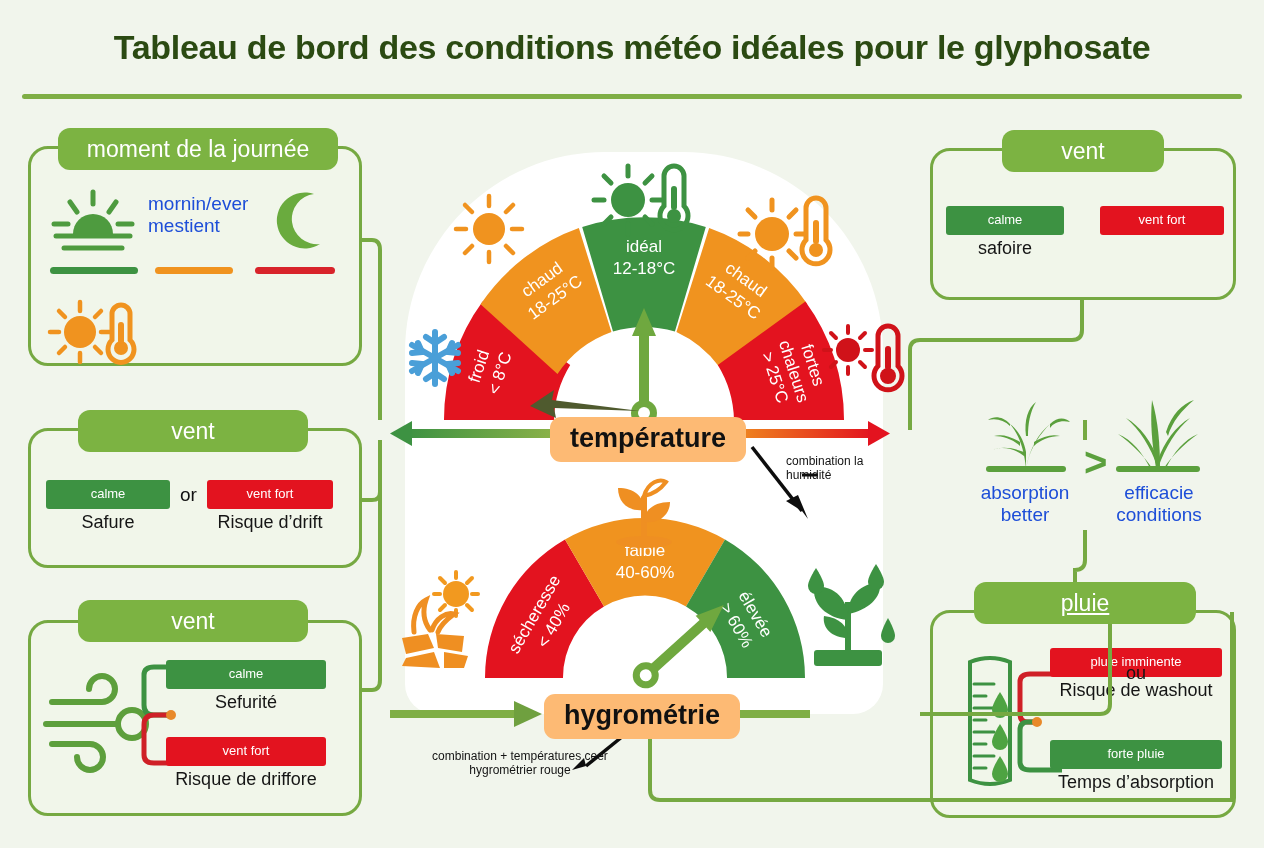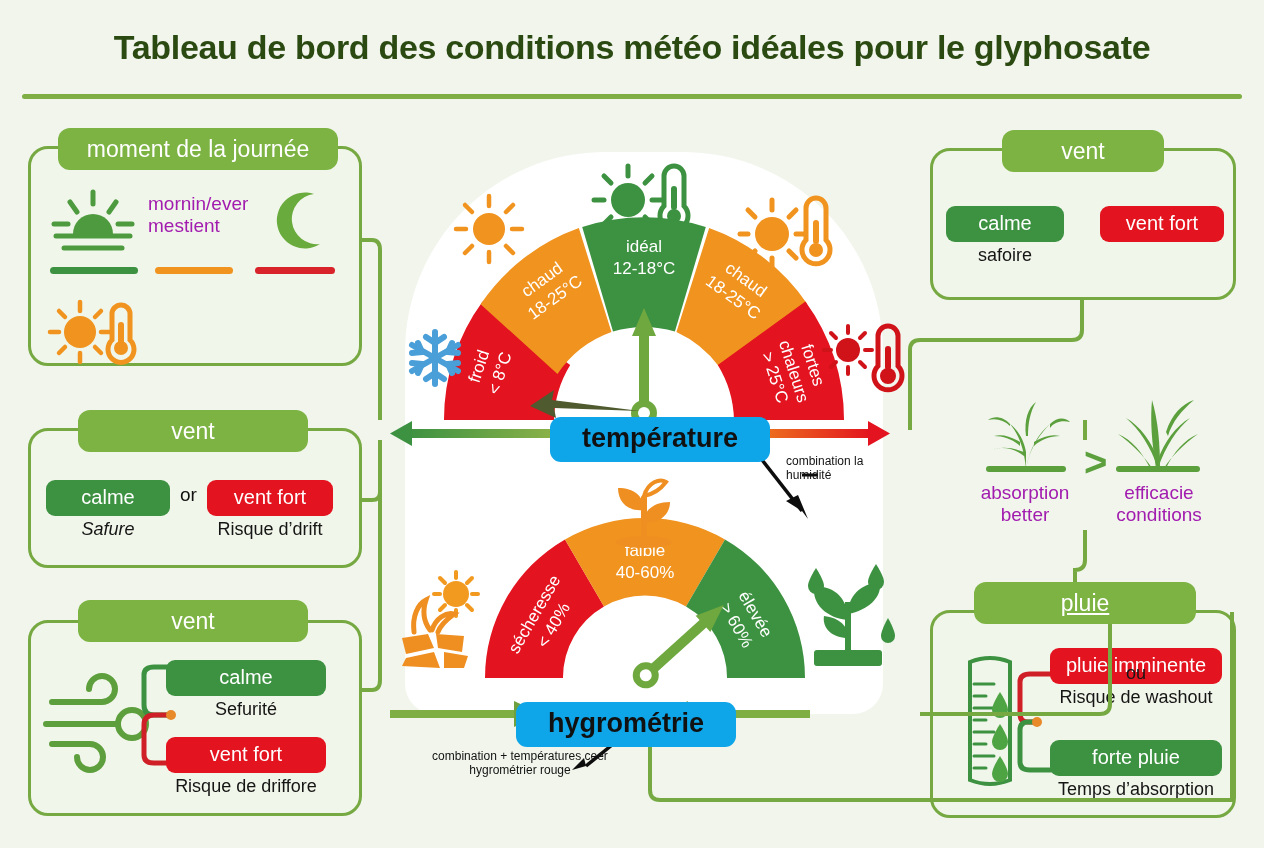--- a/index.html
+++ b/index.html
@@ -38,49 +38,49 @@
     color: #ffffff;
     font-size: 23px;
     text-align: center;
     line-height: 1;
     display: flex; align-items: center; justify-content: center;
     z-index: 5;
   }
 
   .tag {
     display: inline-flex; align-items: center; justify-content: center;
-    border-radius: 9px;
+    border-radius: 3px;
     color: #fff;
-    font-size: 20px;
+    font-size: 13px;
     padding: 7px 14px 9px;
     line-height: 1;
     white-space: nowrap;
   }
   .tag.green { background: #3d9242; }
   .tag.red   { background: #e3131f; }
   .sub {
     font-size: 18px; color: #151515; text-align: center; line-height: 1.12;
     margin-top: 3px;
   }
-  .body-txt { font-size: 19px; color: #a21caf; line-height: 1.14; }
+  .body-txt { font-size: 19px; color: #1d4ed8; line-height: 1.14; }
 
   
   .canvas {
     position: absolute; left: 405px; top: 152px;
     width: 478px; height: 562px;
     background: #ffffff;
     border-radius: 200px 200px 30px 30px;
   }
 
   
   .chip {
     position: absolute;
-    background: #0ea5e9;
+    background: #fdba74;
     border-radius: 11px;
-    padding: 6px 32px 8px;
+    padding: 6px 20px 8px;
     font-size: 27px; font-weight: bold; color: #111;
     z-index: 40; white-space: nowrap;
   }
 
   svg { display: block; overflow: visible; }
 
   .anno { position: absolute; font-size: 12px; color: #131313; line-height: 1.16; }
 
   .connector { position: absolute; left:0; top:0; width:1264px; height:848px; pointer-events:none; z-index:1;}
 </style>
@@ -158,21 +158,21 @@
     <circle cx="73" cy="56" r="7" fill="#f0931f"></circle>
     <rect x="70" y="30" width="6" height="22" rx="3" fill="#f0931f"></rect>
   </svg>
 
 
   <div class="card" style="left:28px; top:428px; width:334px; height:140px;"></div>
   <div class="pill-head" style="left:78px; top:410px; width:230px; height:42px;">vent</div>
 
   <div style="position:absolute;left:46px;top:480px;">
     <span class="tag green" style="width:124px;">calme</span>
-    <div class="sub" style="width:124px;font-style:italic;">Safure</div>
+    <div class="sub" style="width:124px;">Safure</div>
   </div>
   <div style="position:absolute;left:180px;top:484px;font-size:19px;color:#111;">or</div>
   <div style="position:absolute;left:207px;top:480px;">
     <span class="tag red" style="width:126px;">vent fort</span>
     <div class="sub" style="width:126px;">Risque d’drift</div>
   </div>
 
   <div class="card" style="left:28px; top:620px; width:334px; height:196px;"></div>
   <div class="pill-head" style="left:78px; top:600px; width:230px; height:42px;">vent</div>
 
@@ -427,21 +427,21 @@
     <rect x="16" y="90" width="68" height="16" rx="3" fill="#3d9242"></rect>
   </svg>
 
   <svg width="420" height="34" style="position:absolute;left:390px;top:698px;">
     <rect x="0" y="12" width="126" height="8" fill="#7fae45"></rect>
     <path d="M152 16 L124 3 L124 29 Z" fill="#6fa03f"></path>
     <rect x="300" y="12" width="120" height="8" fill="#7fae45"></rect>
     <path d="M270 16 L298 3 L298 29 Z" fill="#8bae52"></path>
   </svg>
 
-  <div class="chip" style="left:516px; top:694px;margin-top:8px;">hygrométrie</div>
+  <div class="chip" style="left:544px; top:694px;">hygrométrie</div>
 
   <svg width="70" height="48" style="position:absolute;left:566px;top:730px;">
     <path d="M62 2 L20 36" stroke="#0d0d0d" stroke-width="3.5" fill="none"></path>
     <path d="M20 36 L6 40 L18 28 Z" fill="#0d0d0d"></path>
   </svg>
   <div class="anno" style="left:430px; top:750px; width:180px; text-align:center;">combination + températures ceer hygrométrier rouge</div>
 
   <div class="card" style="left:930px; top:148px; width:306px; height:152px;"></div>
   <div class="pill-head" style="left:1002px; top:130px; width:162px; height:42px;">vent</div>
 

